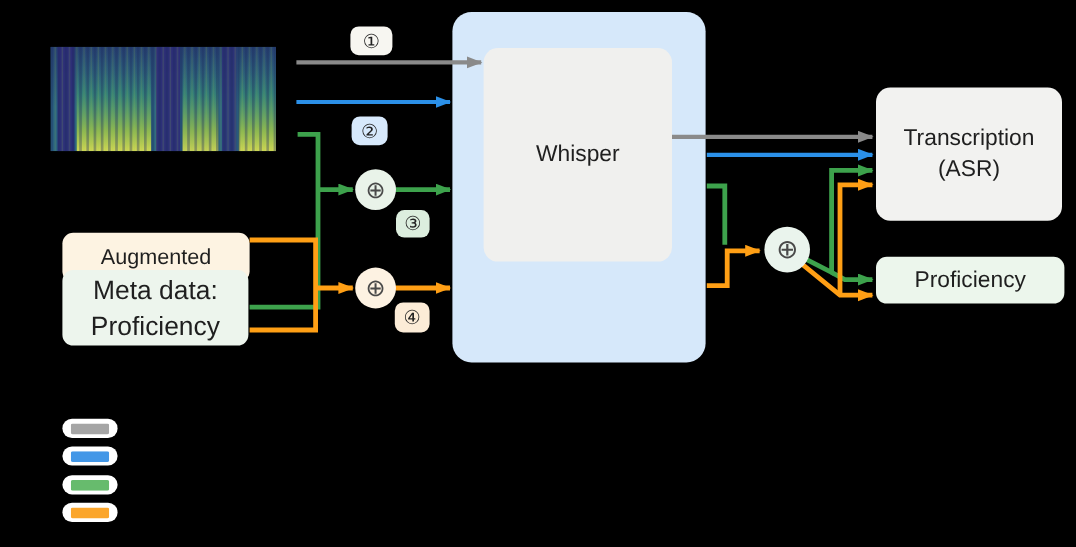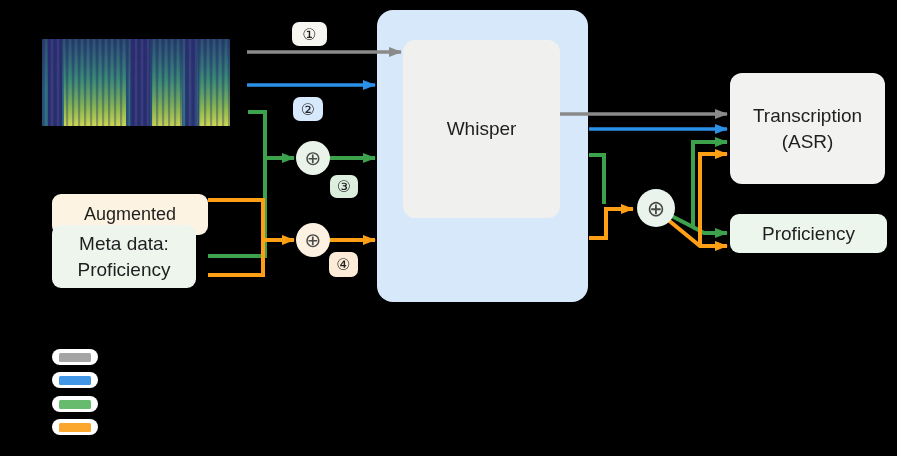--- a/index.html
+++ b/index.html
@@ -4,21 +4,21 @@
 <style>
   html,body{margin:0;padding:0;background:#000;}
   body{width:897px;height:456px;overflow:hidden;font-family:"Liberation Sans",sans-serif;}
   .canvas{position:relative;width:897px;height:456px;background:#000;}
   .abs{position:absolute;}
   .node{position:absolute;display:flex;flex-direction:column;align-items:center;justify-content:center;
         color:#1f1f1f;text-align:center;line-height:1.32;}
   
   .spectrogram{left:42px;top:39px;width:188px;height:87px;}
   .box-augmented{left:52px;top:166px;width:156px;height:41px;background:#fdf3e2;border-radius:9px;font-size:18px;margin-top:28px;}
-  .box-metadata{left:52px;top:225px;width:144px;height:63px;background:#edf5ed;border-radius:9px;font-size:19px;}
+  .box-metadata{left:52px;top:225px;width:155px;height:63px;background:#edf5ed;border-radius:9px;font-size:22px;}
   
   .container-whisper{left:377px;top:10px;width:211px;height:292px;background:#d6e8fa;border-radius:16px;z-index:1;}
   .box-whisper{left:403px;top:40px;width:157px;height:178px;background:#f0f0ee;border-radius:12px;font-size:19px;z-index:2;align-items:center;}
   .box-lora{left:405px;top:237px;width:155px;height:41px;background:#ffffff;border-radius:9px;font-size:19px;z-index:2;}
   
   .box-transcription{left:730px;top:73px;width:155px;height:111px;background:#f2f2f0;border-radius:12px;font-size:19px;z-index:2;}
   .box-proficiency{left:730px;top:214px;width:157px;height:39px;background:#ecf6ec;border-radius:9px;font-size:19px;z-index:2;}
   
   .badge{position:absolute;border-radius:7px;display:flex;align-items:center;justify-content:center;
          font-size:16px;color:#222;font-family:"DejaVu Sans",sans-serif;z-index:4;}

